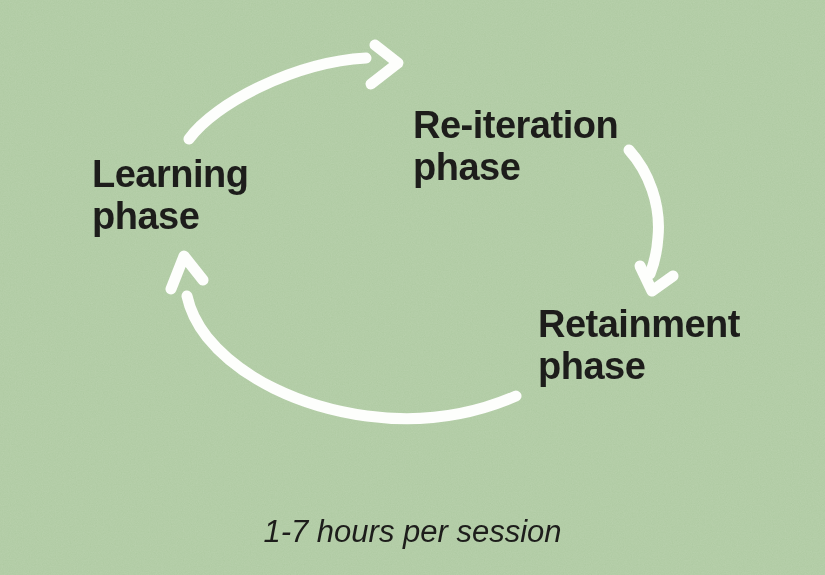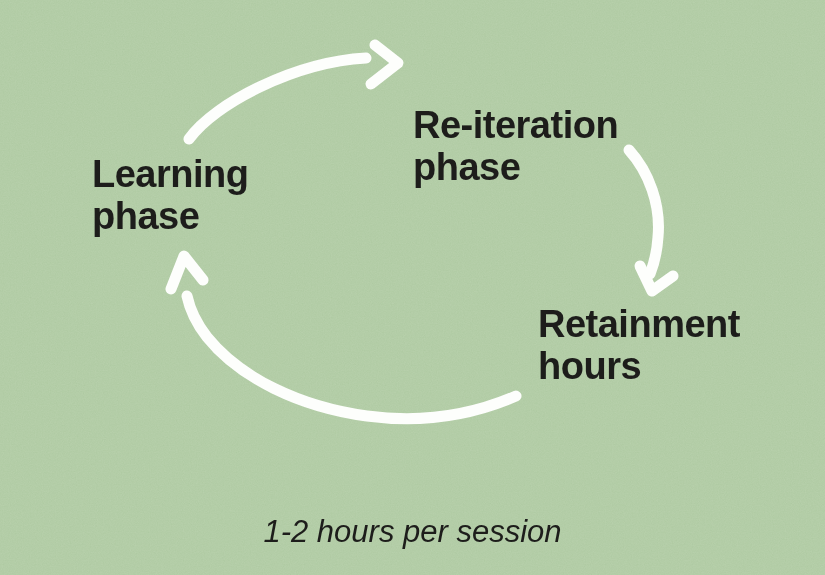--- a/index.html
+++ b/index.html
@@ -79,17 +79,17 @@
     </g>
   </svg>
 
   <div class="phase-label" style="left:92px; top:154px;">Learning
 phase</div>
 
   <div class="phase-label" style="left:413px; top:72px;margin-top:33px;">Re-iteration
 phase</div>
 
   <div class="phase-label" style="left:538px; top:304px;">Retainment
-hours</div>
+phase</div>
 
-  <div class="caption">1-2 hours per session</div>
+  <div class="caption">1-7 hours per session</div>
 
 </div>
 
 </body></html>

